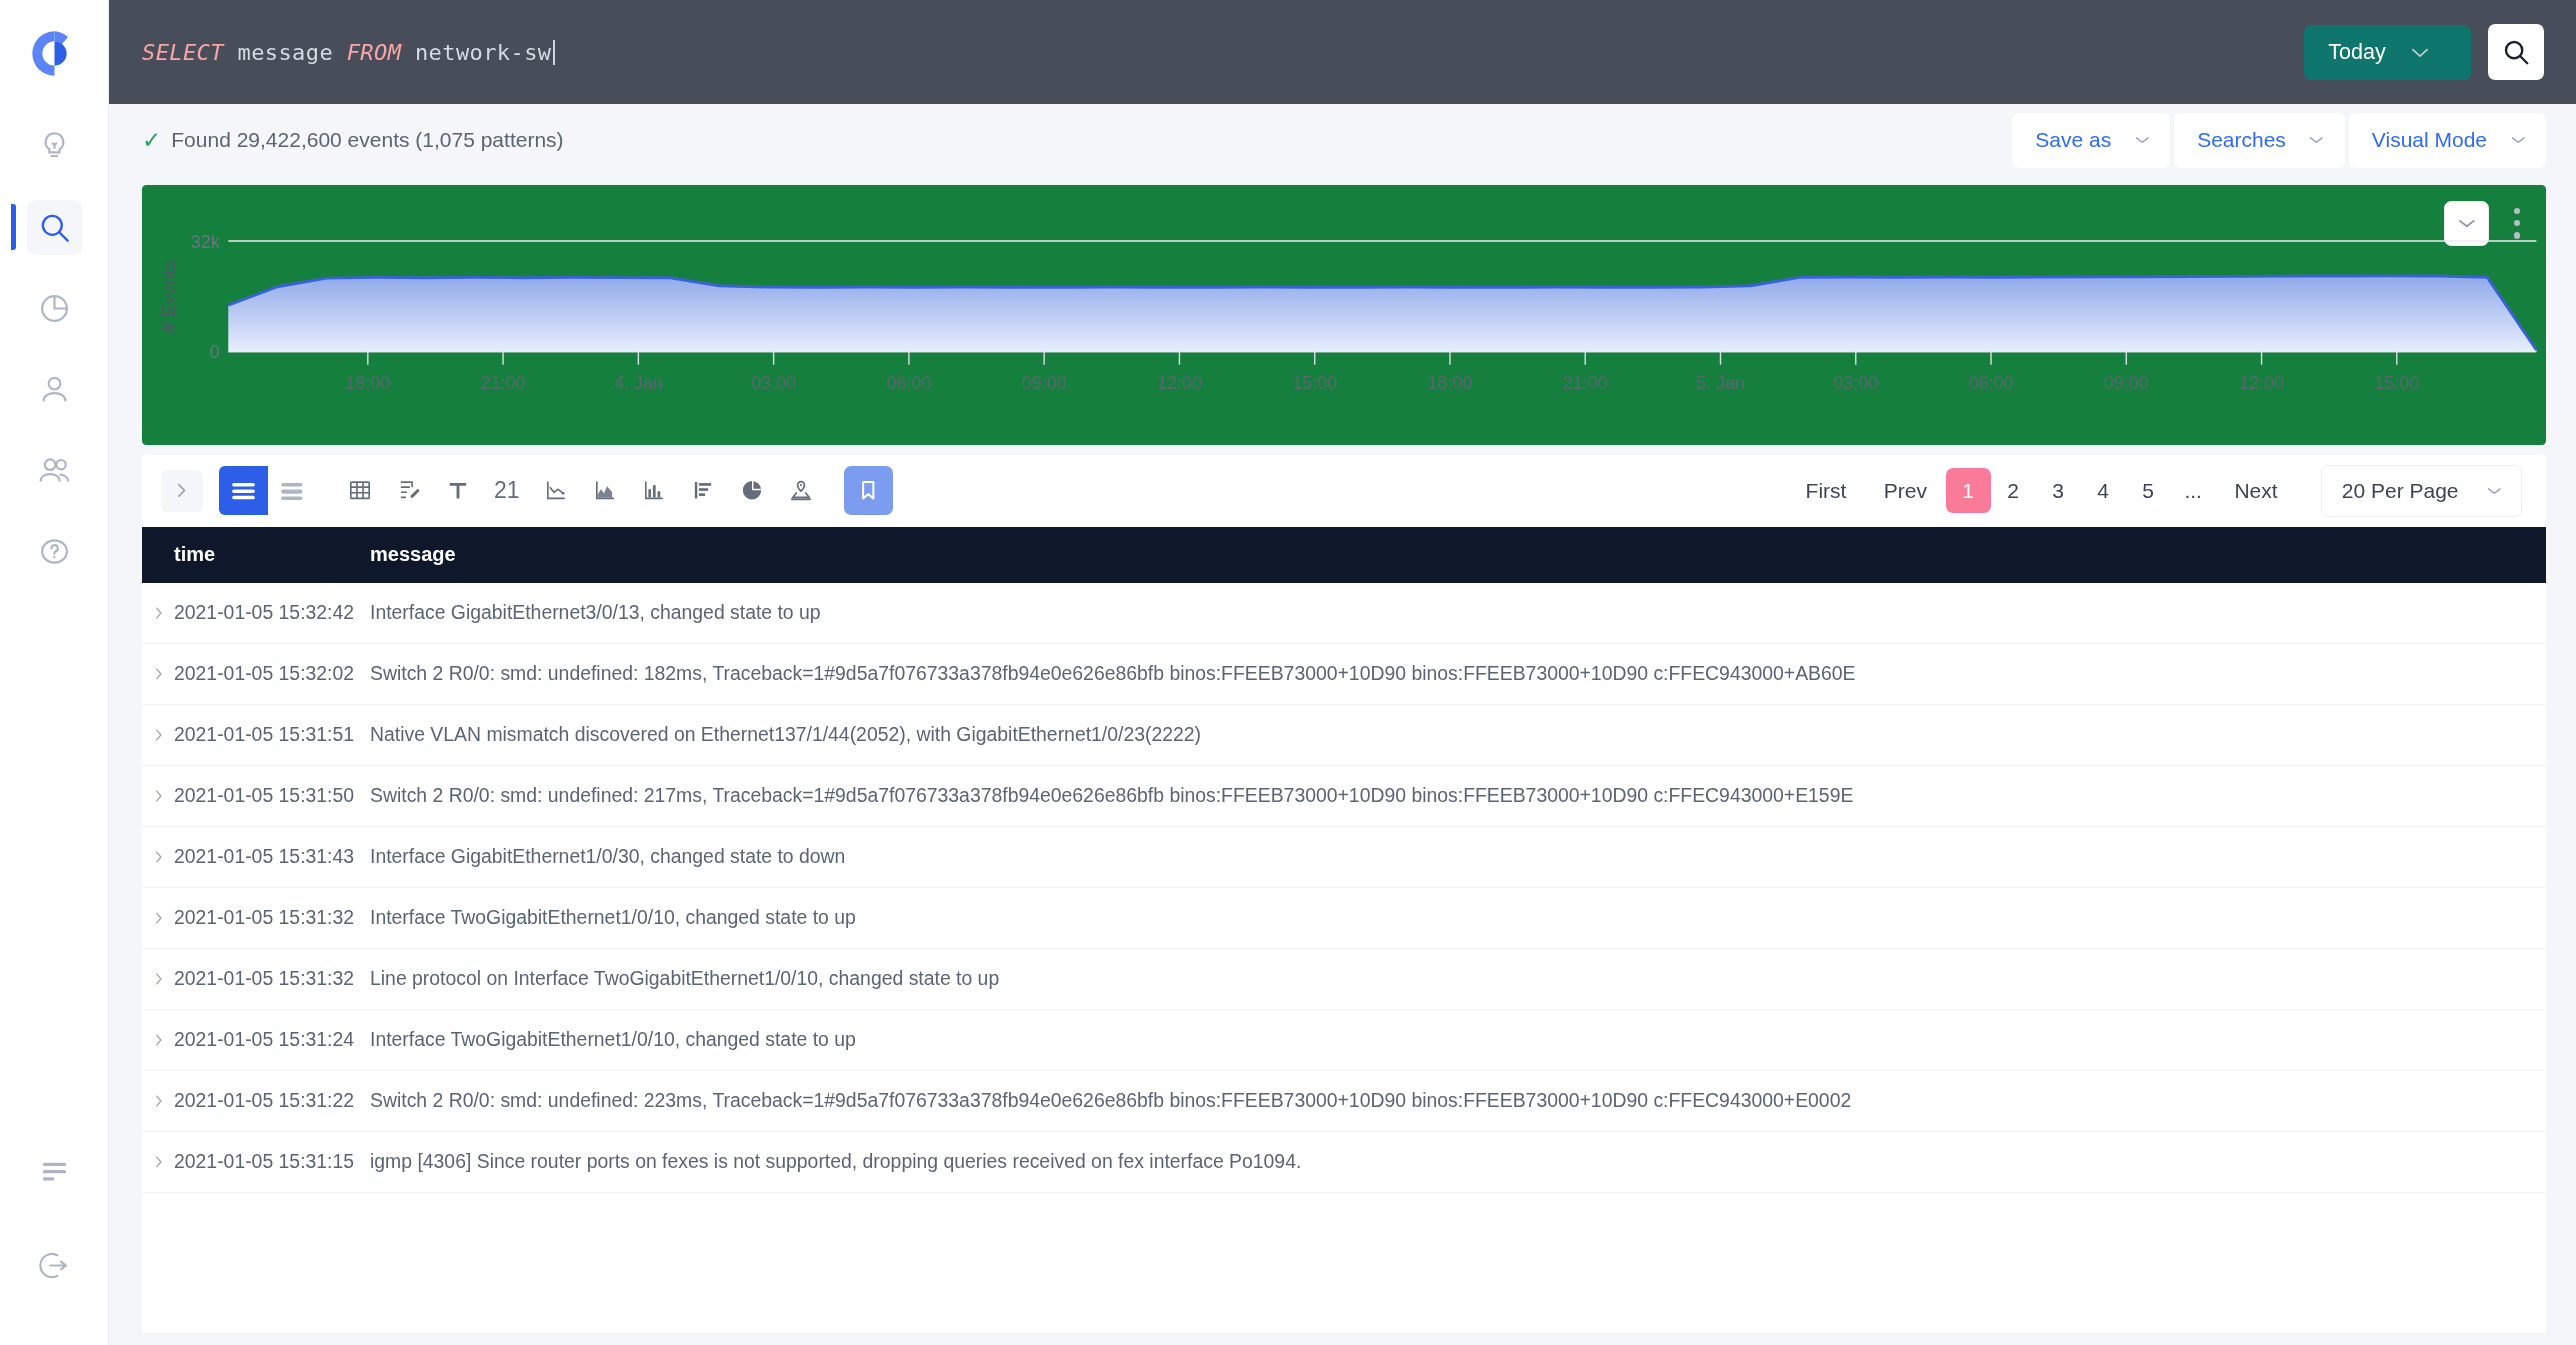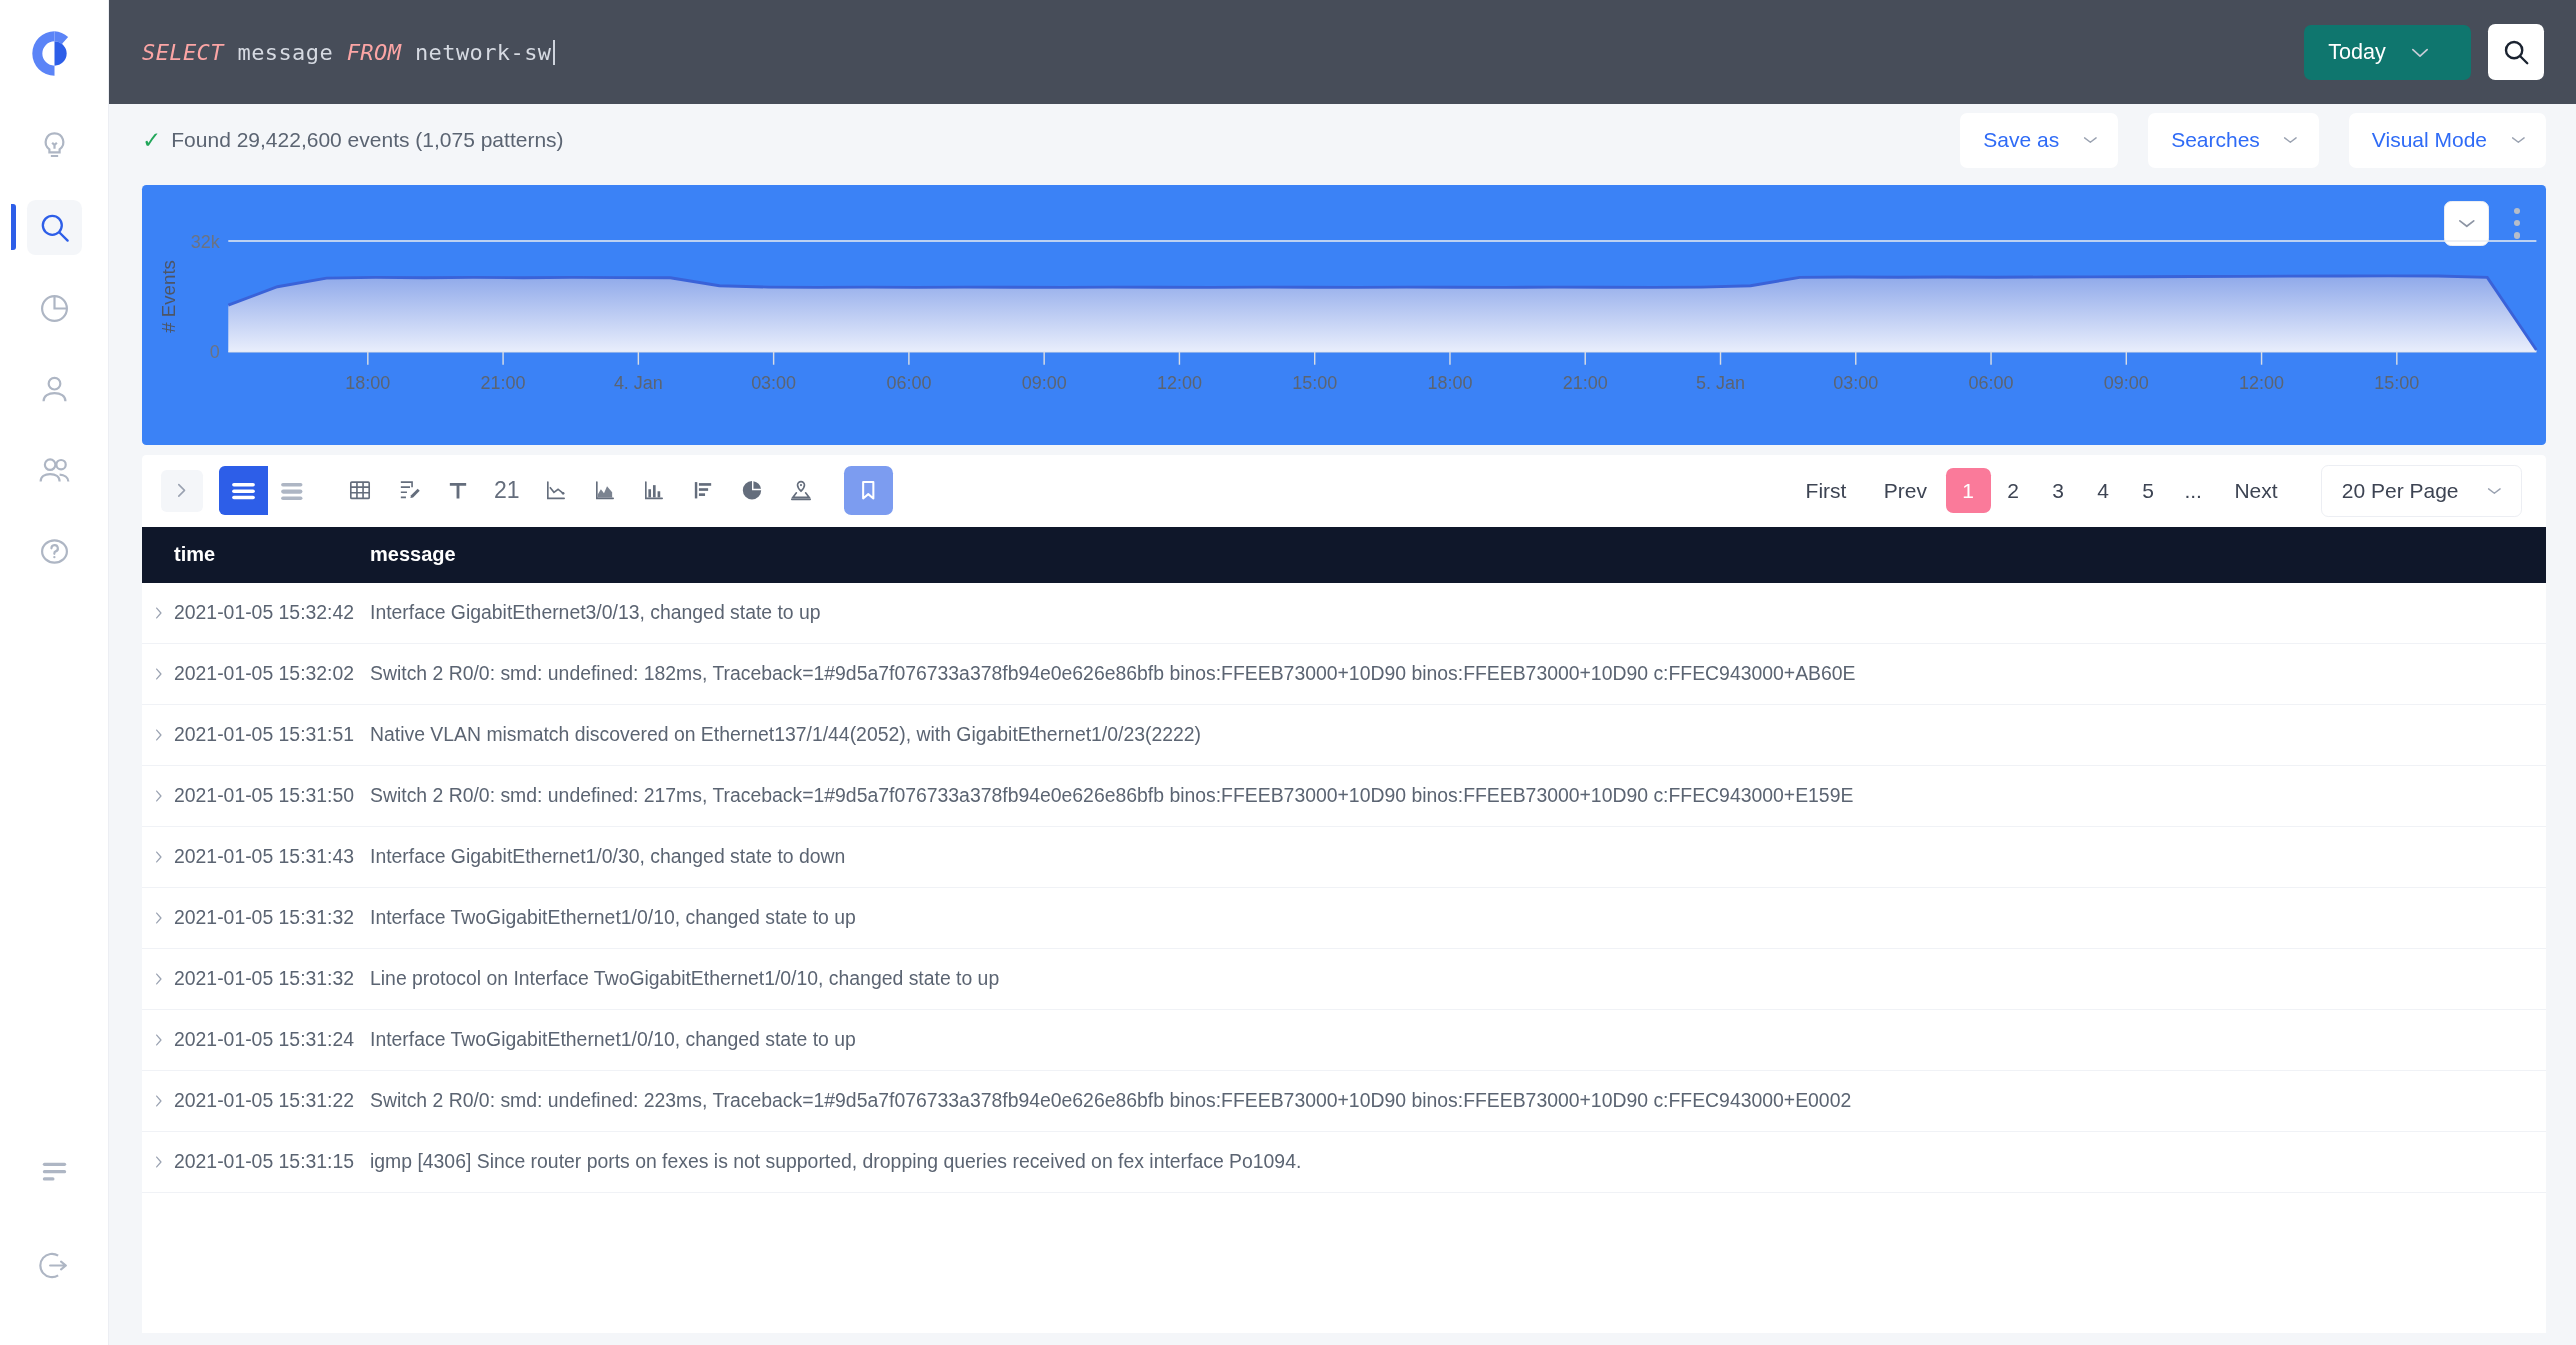--- a/index.html
+++ b/index.html
@@ -62,30 +62,30 @@
     display: flex; align-items: center; justify-content: center; cursor: pointer;
   }
 
   
   .statusbar {
     height: 72px; background: #f4f6f9;
     display: flex; align-items: center; padding: 0 30px 0 33px;
   }
   .status-left { display: flex; align-items: center; gap: 10px; font-size: 21px; color: #5b6472; }
   .check { color: #21a65a; font-size: 23px; line-height: 1; }
-  .status-right { margin-left: auto; display: flex; align-items: center; gap: 30px; }
+  .status-right { margin-left: auto; display: flex; align-items: center; gap: 4px; }
   .dd-btn {
     background: #ffffff; border-radius: 7.2px; height: 55px;
     display: flex; align-items: center; gap: 21.6px; padding: 0 18.7px 0 23px;
     color: #2f6bf6; font-size: 21px; cursor: pointer;
   }
 
   
   .chart-panel {
-    background: #3b82f6; margin: 8.6px 30px 0 33px; border-radius: 4.3px;
+    background: #15803d; margin: 8.6px 30px 0 33px; border-radius: 4.3px;
     height: 260px; position: relative; padding: 0;
   }
   .chart-tools { position: absolute; top: 16px; right: 18.7px; display: flex; align-items: center; gap: 17.3px; }
   .chev-box {
     width: 45px; height: 45px; border: 1.4px solid #eceef3; border-radius: 7.2px;
     display: flex; align-items: center; justify-content: center; cursor: pointer; background:#fff;
   }
   .kebab { display: flex; flex-direction: column; gap: 5.8px; cursor: pointer; padding: 4.3px 7.2px; }
   .kebab span { width: 6.5px; height: 6.5px; border-radius: 50%; background: #b7bdc9; display:block; }
   .chart-area { position: absolute; left: 0; top: 30px; right: 0; bottom: 0; }

